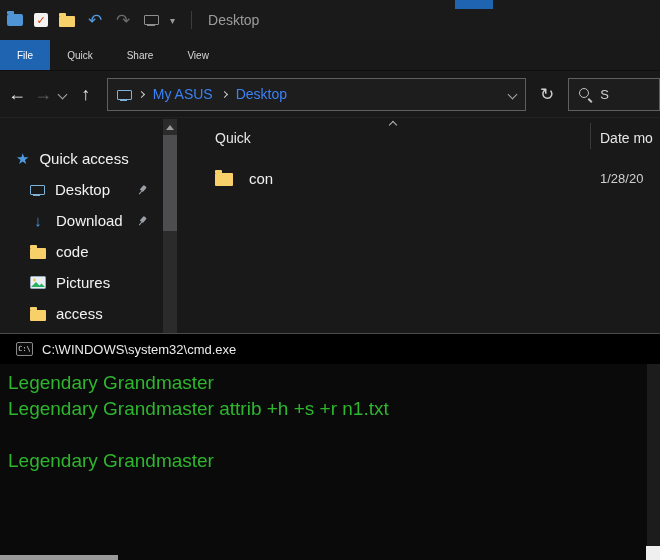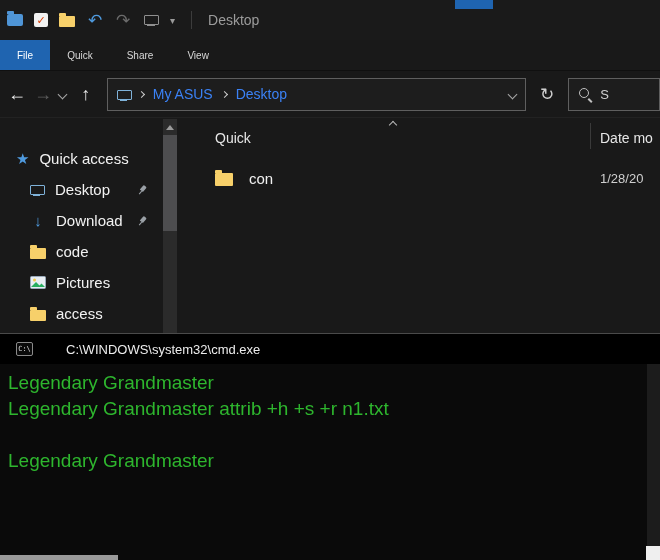--- a/index.html
+++ b/index.html
@@ -79,21 +79,21 @@
   .col-date { position:absolute; left:423px; top:11px; font-size:14px; color:#e6e6e6; white-space:nowrap; }
   .file-row { position:absolute; left:0; top:44px; width:483px; height:30px; display:flex; align-items:center; }
   .file-row .folder { margin-left:38px; width:18px; height:13px; }
   .file-name { margin-left:16px; font-size:15px; color:#f0f0f0; }
   .file-date { position:absolute; left:423px; font-size:13px; color:#cfcfcf; white-space:nowrap; }
 
   
   .cmd { position:absolute; left:0; top:333px; width:660px; height:227px; background:#0a0a0a; border-top:1px solid #4a4a4a; }
   .cmd-titlebar { display:flex; align-items:center; gap:9px; height:30px; padding-left:16px; background:#000; }
   .cmd-ico { width:17px; height:14px; background:#0a0a0a; border:1px solid #8a8a8a; border-radius:2px; color:#ddd; font-size:7px; line-height:12px; text-align:center; font-family:"DejaVu Sans Mono",monospace; }
-  .cmd-title { color:#ececec; font-size:13px;margin-left:24px; }
+  .cmd-title { color:#ececec; font-size:13px; }
   .cmd-body { padding:6px 0 0 8px; }
   .cmd-line { height:26px; line-height:26px; font-family:Liberation Sans, sans-serif; font-size:19px; color:var(--cmdgreen); white-space:pre; }
   .cmd-scroll { position:absolute; right:0; top:30px; width:13px; height:197px; background:#1c1c1c; }
   .corner-white { position:absolute; right:0; bottom:0; width:14px; height:14px; background:#efefef; }
   .bottom-strip { position:absolute; left:0; bottom:0; width:118px; height:5px; background:#9a9a9a; }
 </style>
 </head>
 <body>
 
 <div class="screen">

